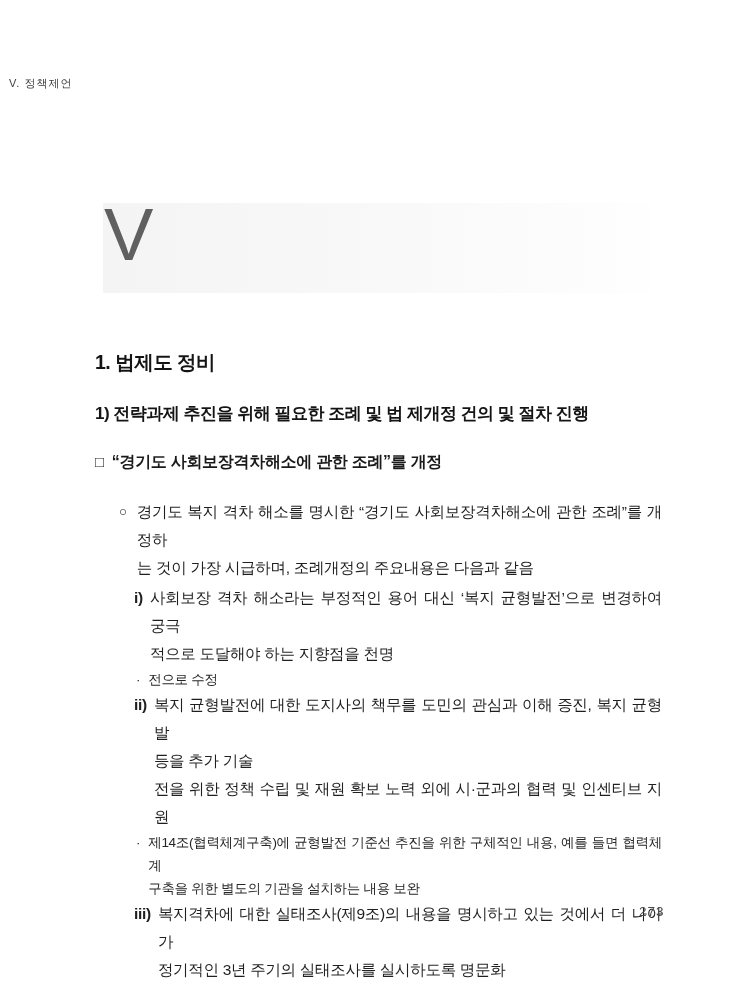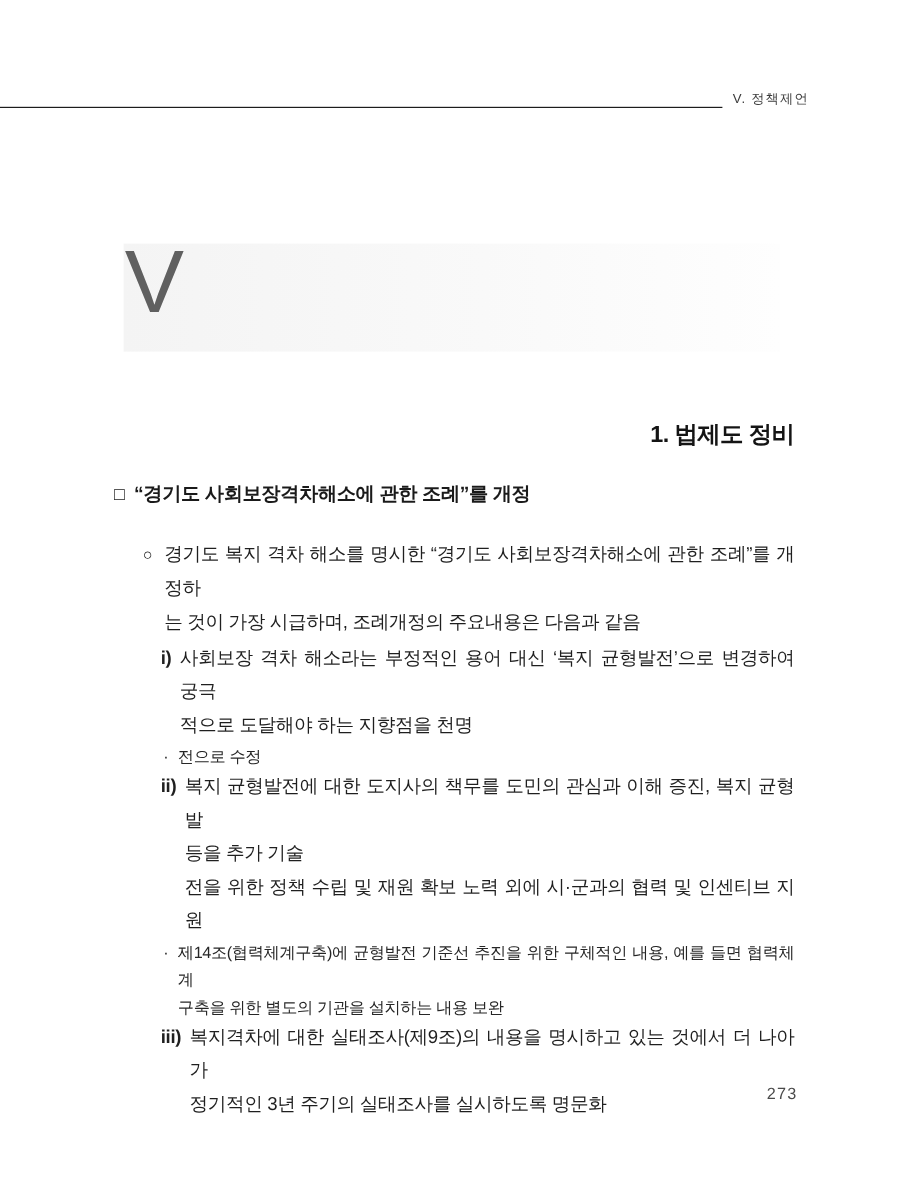--- a/index.html
+++ b/index.html
@@ -9,21 +9,21 @@
     width:756px; height:995px;
     margin:0 auto;
     background:#ffffff;
     font-family:"Liberation Sans", sans-serif;
     color:#1f1f1f;
     overflow:hidden;
   }
   
   .running-header {
     position:absolute; top:75px; left:0; right:0;
-    display:flex; align-items:flex-end;
+    display:flex; align-items:flex-start;flex-direction:column;
   }
   .rh-rule { flex:1 1 auto; border-top:1.5px solid #1c1c1c; height:0; }
   .rh-text {
     margin-left:9px; margin-right:82px;
     font-size:11px; color:#3c3c3c; letter-spacing:1px; white-space:nowrap;
   }
   
   .chapter {
     position:absolute; top:203px; left:103px; width:547px; height:90px;
     background:linear-gradient(to right, #f4f4f4 0%, #f9f9f9 55%, #fefefe 100%);
@@ -34,21 +34,21 @@
   }
   .chapter-title {
     position:absolute; left:74px; top:8px;
     font-size:36px; line-height:46px; font-weight:400;
     color:#6f6f6f; letter-spacing:-1px; white-space:nowrap;
   }
   
   .content { position:absolute; top:350px; left:95px; width:567px; }
   .section-heading {
     font-size:19.5px; font-weight:700; line-height:24px;
-    letter-spacing:-0.5px; margin-bottom:28px; color:#141414;text-align:right;
+    letter-spacing:-0.5px; margin-bottom:28px; color:#141414;
   }
   .subsection-heading {
     font-size:17px; font-weight:700; line-height:24px;
     letter-spacing:-0.5px; margin-bottom:25px; color:#141414;
   }
   .box-item {
     display:flex; font-size:16px; font-weight:600; line-height:22px;
     letter-spacing:-0.3px; margin-bottom:25px; color:#1a1a1a;
   }
   .box-item .marker { font-weight:400; margin-right:8px; font-size:15px; }
@@ -84,20 +84,21 @@
   </div>
 
   <div class="chapter">
     <div class="chapter-number">V</div>
   </div>
 
   <div class="content">
 
     <div class="section-heading">1. 법제도 정비</div>
 
+    <div class="subsection-heading">1) 전략과제 추진을 위해 필요한 조례 및 법 제개정 건의 및 절차 진행</div>
 
     <div class="box-item">
       <span class="marker">□</span>
       <div class="lines">
         <div class="line">“경기도 사회보장격차해소에 관한 조례”를 개정</div>
       </div>
     </div>
 
     <div class="circle-item">
       <span class="marker">○</span>

